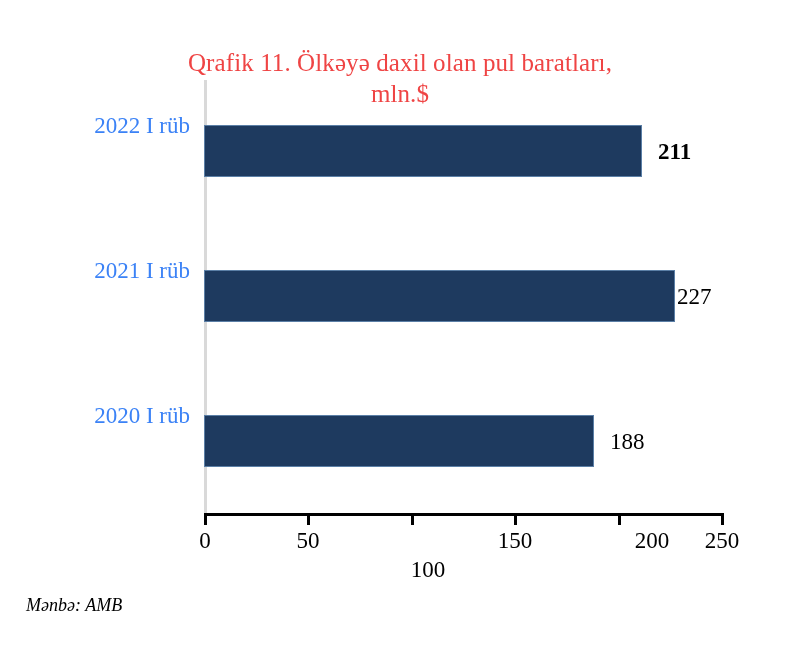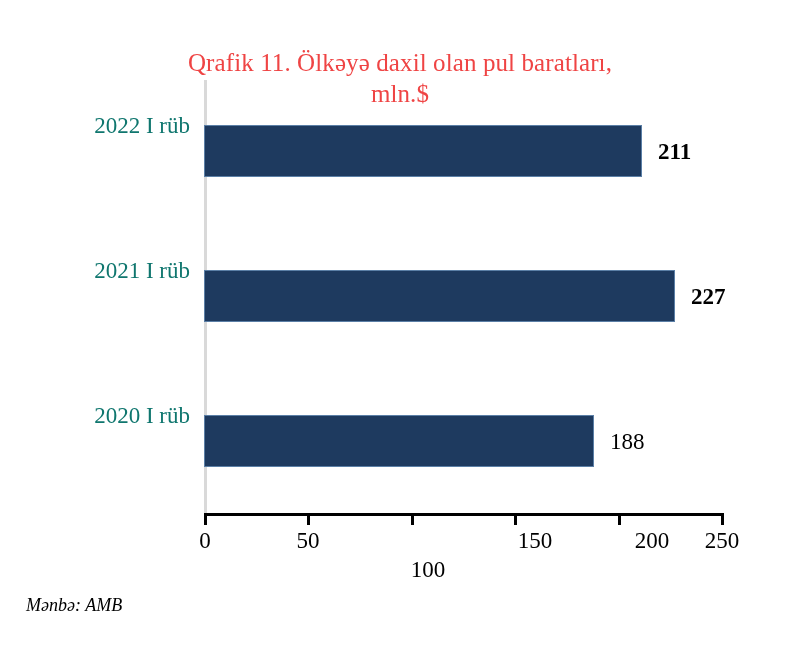--- a/index.html
+++ b/index.html
@@ -89,21 +89,21 @@
   }
 
   
   .cat-label {
     position: absolute;
     right: 0;
     width: 190px;
     text-align: right;
     font-size: 23px;
     line-height: 23px;
-    color: #0f766e;
+    color: #3b82f6;
     white-space: nowrap;
   }
   #category-labels {
     position: absolute;
     left: 0px;
     top: 80px;
     width: 190px;
     height: 434px;
   }
 
@@ -166,21 +166,21 @@
 
     <div id="category-axis-line"></div>
 
     <div class="bar-row" style="top: 45px;">
       <div class="bar-rect" style="width: 438px;"></div>
       <div class="bar-value" style="left: 454px; font-weight: bold;">211</div>
     </div>
 
     <div class="bar-row" style="top: 190px;">
       <div class="bar-rect" style="width: 471px;"></div>
-      <div class="bar-value" style="left: 487px; font-weight: bold;">227</div>
+      <div class="bar-value" style="left: 473px;">227</div>
     </div>
 
     <div class="bar-row" style="top: 335px;">
       <div class="bar-rect" style="width: 390px;"></div>
       <div class="bar-value" style="left: 406px;">188</div>
     </div>
 
   </div>
 
   <div id="x-axis"></div>
@@ -188,19 +188,19 @@
   <div class="x-tick" style="left: 204px;"></div>
   <div class="x-tick" style="left: 307px;"></div>
   <div class="x-tick" style="left: 411px;"></div>
   <div class="x-tick" style="left: 514px;"></div>
   <div class="x-tick" style="left: 618px;"></div>
   <div class="x-tick" style="left: 721px;"></div>
 
   <div class="x-tick-label" style="left: 205px;">0</div>
   <div class="x-tick-label" style="left: 308px;">50</div>
   <div class="x-tick-label" style="left: 428px; margin-top: 29px;">100</div>
-  <div class="x-tick-label" style="left: 515px; margin-left: 20px;">150</div>
+  <div class="x-tick-label" style="left: 515px;">150</div>
   <div class="x-tick-label" style="left: 619px; margin-left: 33px;">200</div>
   <div class="x-tick-label" style="left: 722px;">250</div>
 
   <div id="source-note">Mənbə: AMB</div>
 
 </div>
 
 </body></html>

